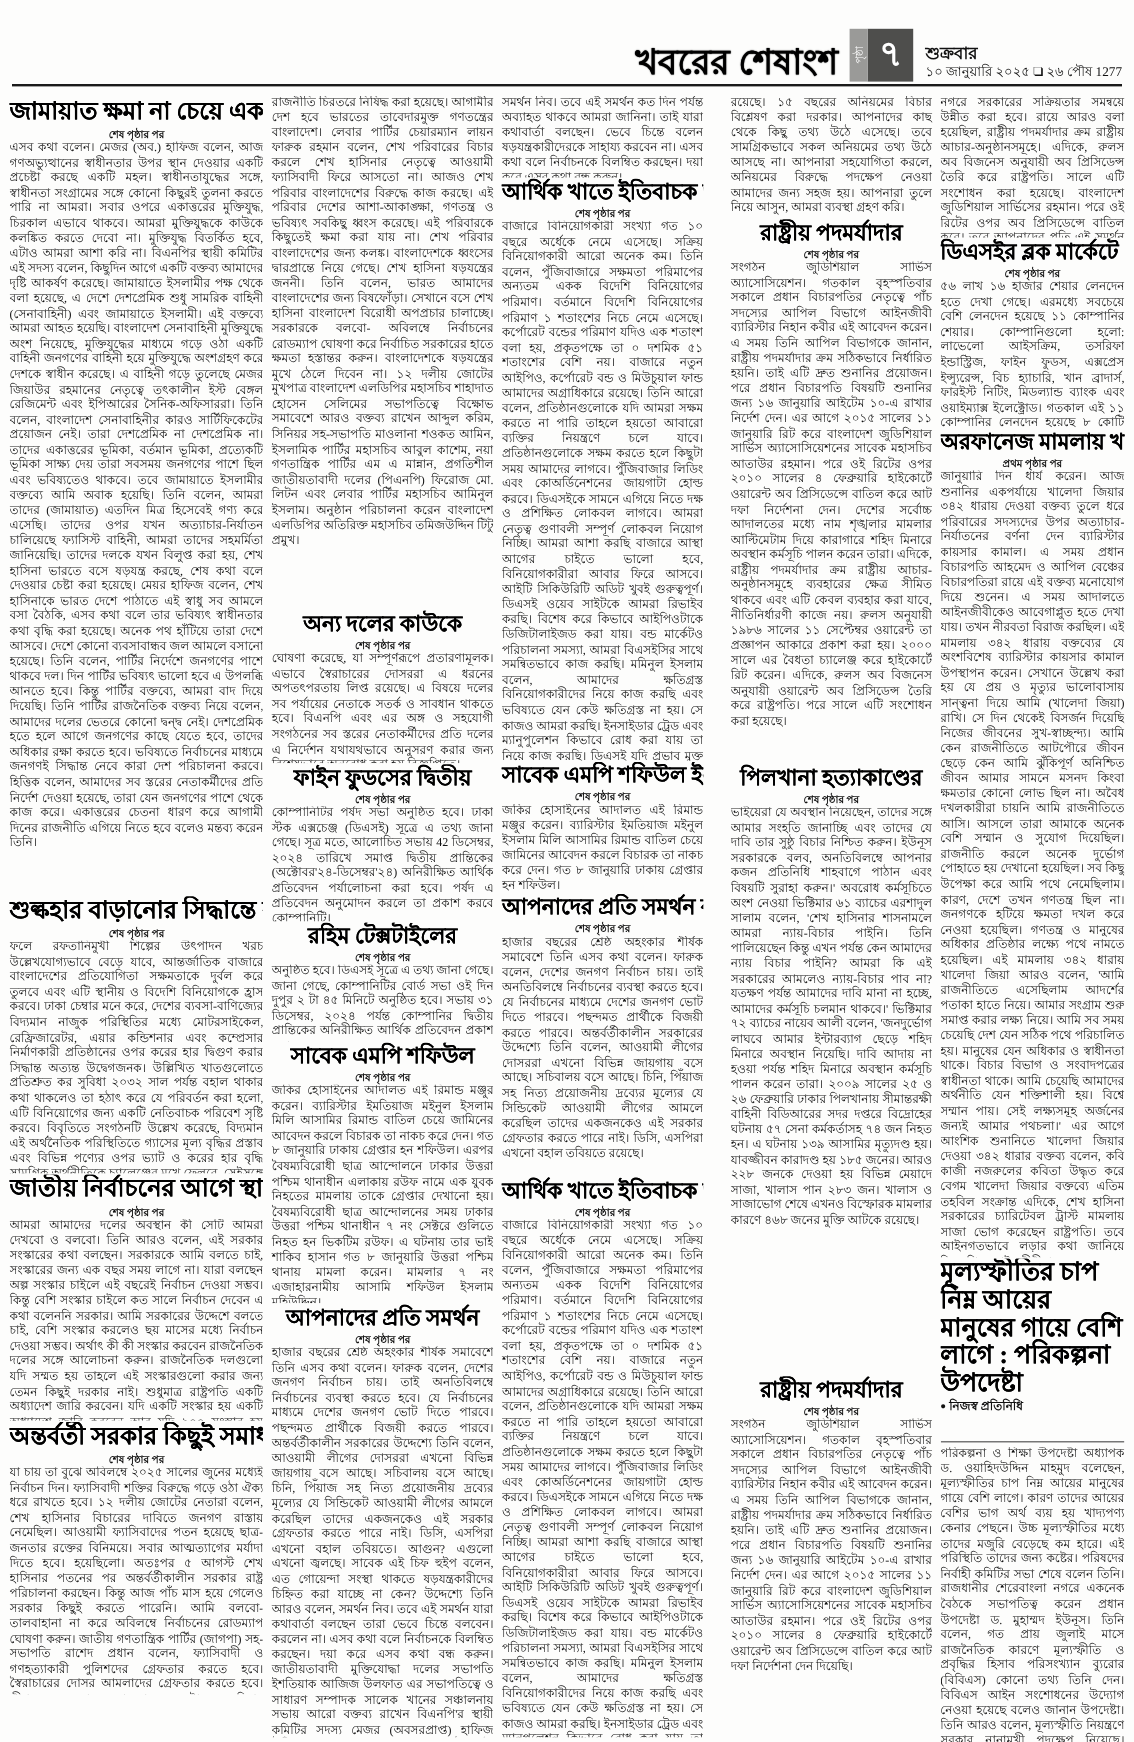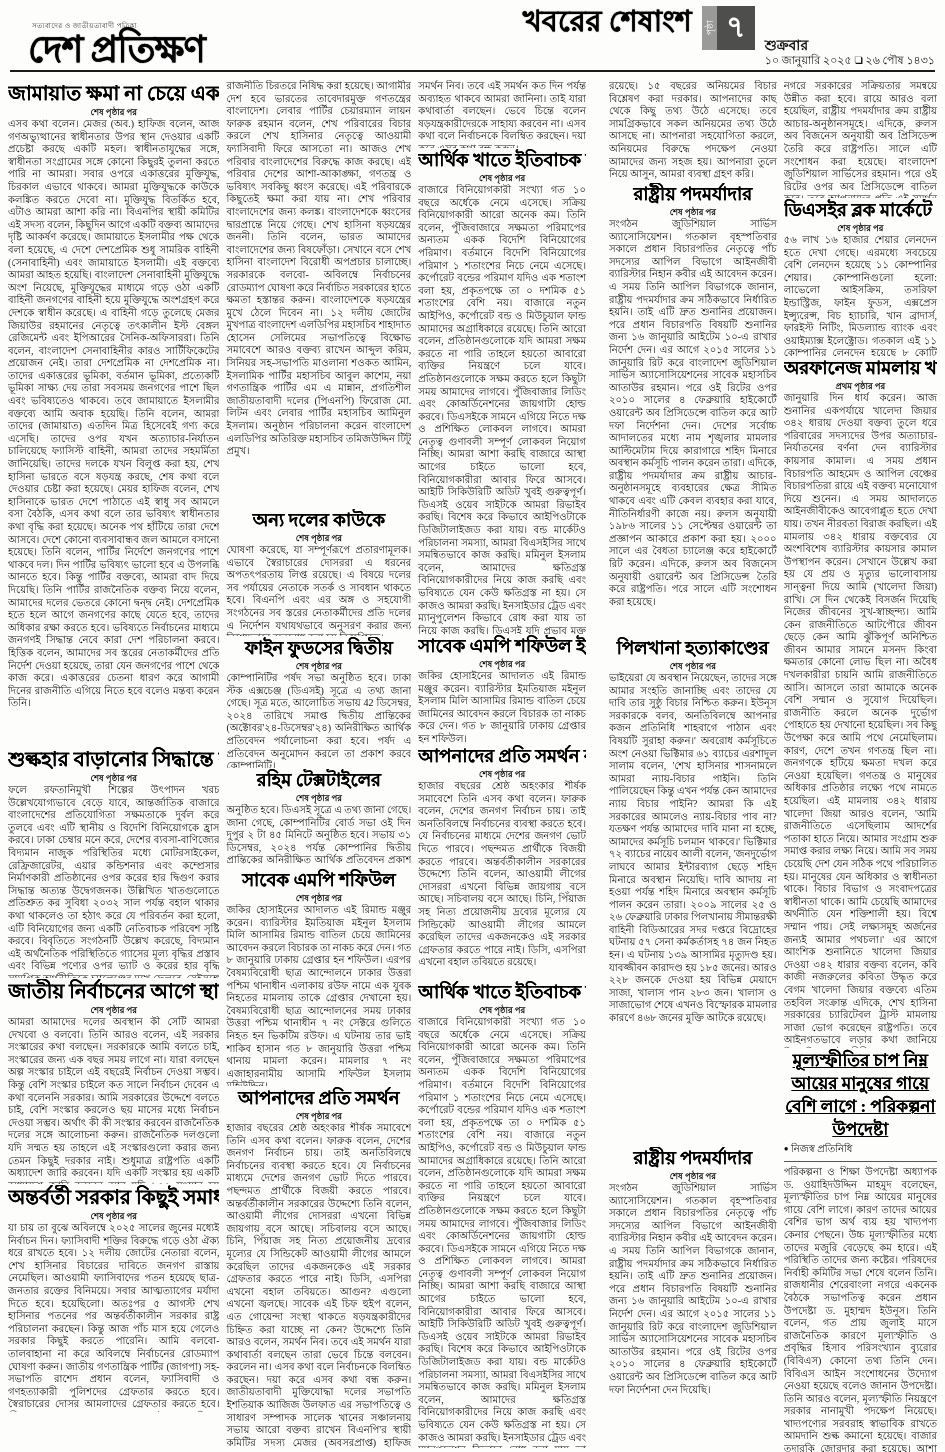--- a/index.html
+++ b/index.html
@@ -5,66 +5,62 @@
   html,body{margin:0;padding:0;background:#ffffff;}
   .page{position:relative;width:945px;height:1452px;background:#fdfdfc;color:#111;
         font-family:"Liberation Serif", serif;overflow:hidden;}
   
   .masthead{position:absolute;left:0;top:0;width:945px;height:72px;}
   .mast-inner{position:absolute;left:28px;right:10px;top:22px;height:46px;display:flex;align-items:flex-end;}
   .logo-wrap{width:330px;}
   .tagline{font-size:7px;color:#333;letter-spacing:.5px;margin-left:4px;}
   .logo{font-size:37px;font-weight:bold;line-height:36px;letter-spacing:-1px;color:#000;
         font-family:"Liberation Serif", serif;text-shadow:0 0 1px #000;}
-  .mast-right{margin-left:auto;display:flex;align-items:flex-start;gap:10px;}
+  .mast-right{margin-left:auto;display:flex;align-items:flex-end;gap:10px;}
   .section-title{font-size:29px;font-weight:bold;color:#000;line-height:30px;white-space:nowrap;text-shadow:0 0 1px #000;}
   .pagebox{display:flex;height:44px;}
   .pglabel{width:15px;background:#9a9a98;color:#fff;font-size:9px;display:flex;align-items:center;justify-content:center;
            writing-mode:vertical-rl;transform:rotate(180deg);}
   .pgnum{width:38px;background:#4e4e4c;color:#fff;font-size:30px;font-weight:bold;
          display:flex;align-items:center;justify-content:center;}
   .dates{font-size:11px;line-height:15px;white-space:nowrap;}
   .dates .wd{font-weight:bold;font-size:14px;margin-top:32px;}
   .mast-rule{position:absolute;left:10px;right:10px;top:70px;border-top:2px solid #1a1a1a;}
   
   .cols{position:absolute;left:8px;top:80px;width:929px;height:1372px;display:flex;gap:7px;overflow:hidden;}
   .col{overflow:hidden;}
   .c1{width:222px;}.c2{width:194px;}.c3{width:176px;}.c4{width:176px;margin-left:16px;}.c5{width:161px;}
   .art{overflow:hidden;}
   .hl{font-weight:bold;text-align:center;white-space:nowrap;overflow:hidden;
       font-size:20px;line-height:25px;margin:1px 0 0 0;color:#000;text-shadow:0 0 .5px #000;}
   .hl.sm{font-size:18px;line-height:23px;}
-  .hl.wrap{white-space:normal;font-size:17px;line-height:23px;text-align:center;text-decoration:underline;}
+  .hl.wrap{white-space:normal;font-size:21px;line-height:23px;text-align:left;}
   .cont{font-size:8.5px;font-weight:bold;text-align:center;line-height:12px;}
   .bd{font-size:10px;line-height:12.6px;text-align:justify;overflow:hidden;
       word-break:break-word;color:#141414;}
-  .byline{font-size:10px;font-weight:normal;line-height:16px;border-bottom:1px solid #555;
-          padding-bottom:4px;margin-bottom:4px;}
+  .byline{font-size:10px;font-weight:bold;line-height:16px;border-bottom:1px solid #555;
+          padding-bottom:20px;margin-bottom:4px;}
   .byline .dot{font-size:8px;vertical-align:1px;}
 </style>
 </head>
 <body>
 
 <div class="page">
 
   <div class="masthead">
     <div class="mast-inner">
-      <div class="logo-wrap">
-        <div class="tagline">সত্যবাদের ও জাতীয়তাবাদী পত্রিকা</div>
-        <div class="logo">দেশ প্রতিক্ষণ</div>
-      </div>
       <div class="mast-right">
         <div class="section-title">খবরের শেষাংশ</div>
         <div class="pagebox">
           <div class="pglabel">পৃষ্ঠা</div>
           <div class="pgnum">৭</div>
         </div>
         <div class="dates">
           <div class="wd">শুক্রবার</div>
-          <div>১০ জানুয়ারি ২০২৫ ❑ ২৬ পৌষ ১৪৩১</div>
+          <div>১০ জানুয়ারি ২০২৫ ❑ ২৬ পৌষ 1277</div>
         </div>
       </div>
     </div>
     <div class="mast-rule"></div>
   </div>
 
   <div class="cols">
 
     <div class="col c1">
       <div class="art">

